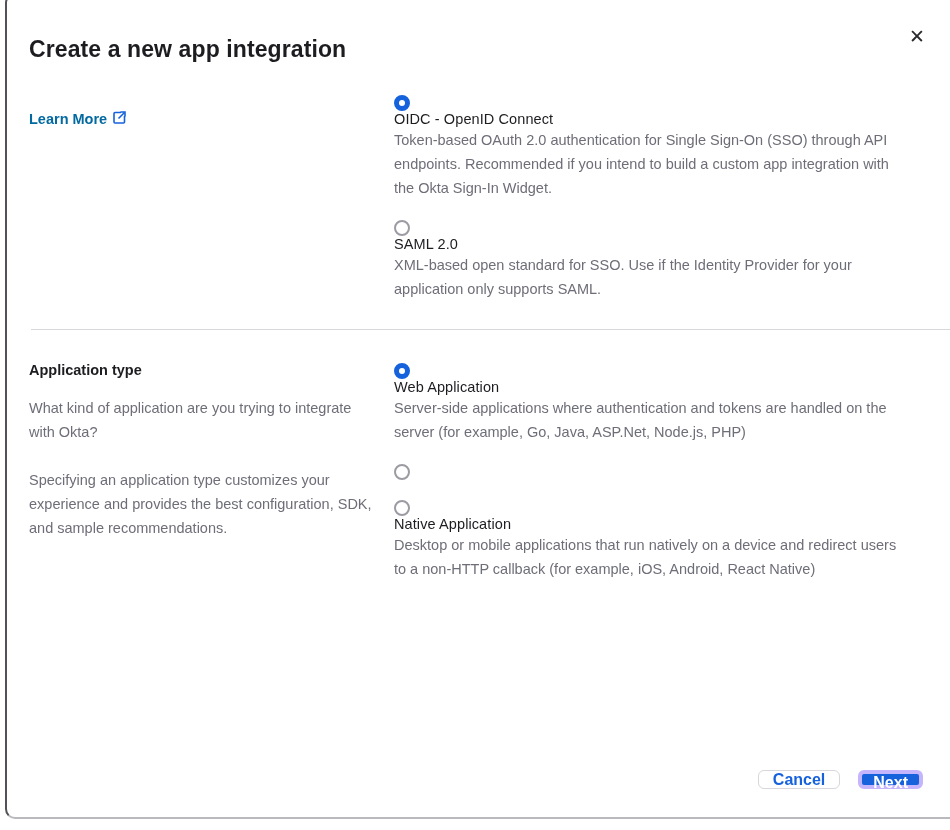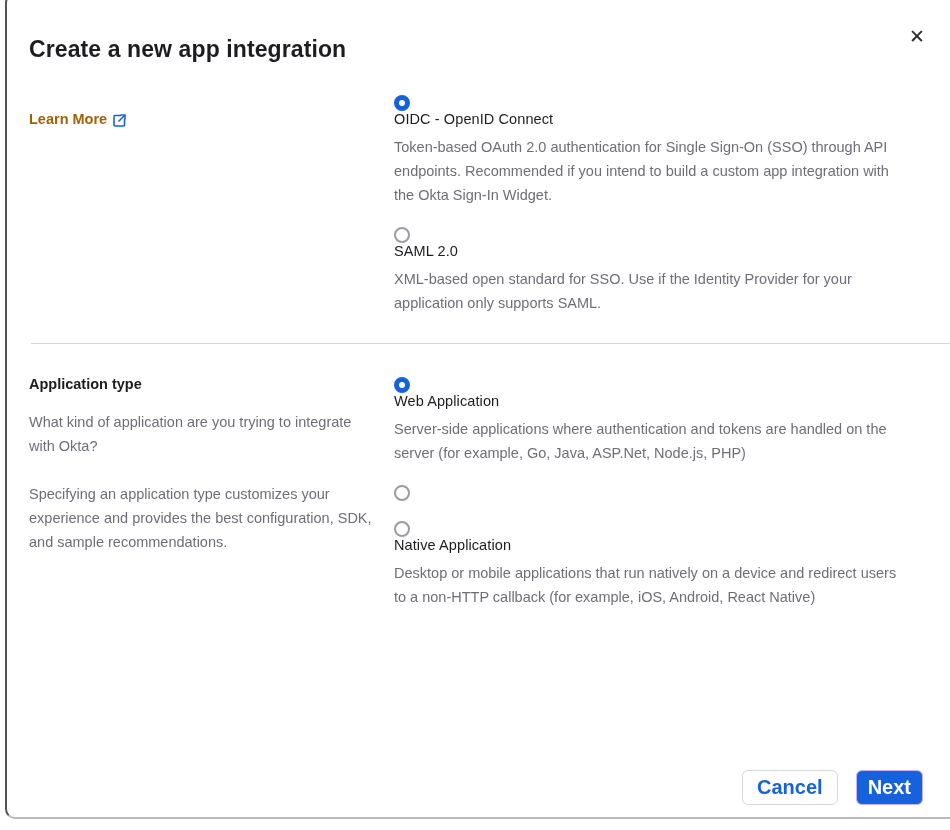--- a/index.html
+++ b/index.html
@@ -56,26 +56,26 @@
     line-height: 17px;
   }
   .left-col p {
     margin: 17px 0 0;
     font-size: 14.5px;
     line-height: 24px;
     color: #6e6e78;
   }
   .learn-more {
     display: inline-flex;
-    align-items: flex-end;
+    align-items: flex-start;
     gap: 6px;
     margin-top: 17px;
     font-size: 14.5px;
     font-weight: 700;
-    color: #a16207;
+    color: #0369a1;
     text-decoration: none;
     cursor: pointer;
   }
   .option { display: flex; margin-bottom: 19px; cursor: pointer; flex-direction: column; }
   .option:last-child { margin-bottom: 0; }
   .radio {
     width: 16px; height: 16px;
     border-radius: 50%;
     flex-shrink: 0;
     margin-top: 1px;
@@ -93,51 +93,51 @@
     border-radius: 50%;
     background: #ffffff;
   }
   .option-label {
     font-size: 14.5px;
     color: #1d1d21;
     line-height: 17px;
     letter-spacing: 0.1px;
   }
   .option-desc {
-    margin-top: 7px;
+    margin-top: 0;
     font-size: 14.5px;
     line-height: 24px;
     color: #6e6e78;
   }
   .footer {
     position: absolute;
     top: 770px;
     left: 0;
     width: 923px;
     display: flex;
     justify-content: flex-end;
     gap: 18px;
   }
   .btn {
-    height: 35px;
+    height: 19px;
     border-radius: 6px;
     font-family: inherit;
-    font-size: 20px;
+    font-size: 16px;
     font-weight: 700;
     cursor: pointer;
   }
   .btn-cancel {
     background: #ffffff;
     border: 1px solid #d7d7dc;
     color: #1662dd;
     padding: 0 14px;
   }
   .btn-next {
     background: #1662dd;
-    border: 1px solid #c4b5fd;
+    border: 4px solid #c4b5fd;
     color: #ffffff;
     padding: 0 11px;
   }
 </style>
 </head>
 <body>
 
 <div class="dialog">
   <div class="dialog-content">
     <h1 class="dialog-title">Create a new app integration</h1>

